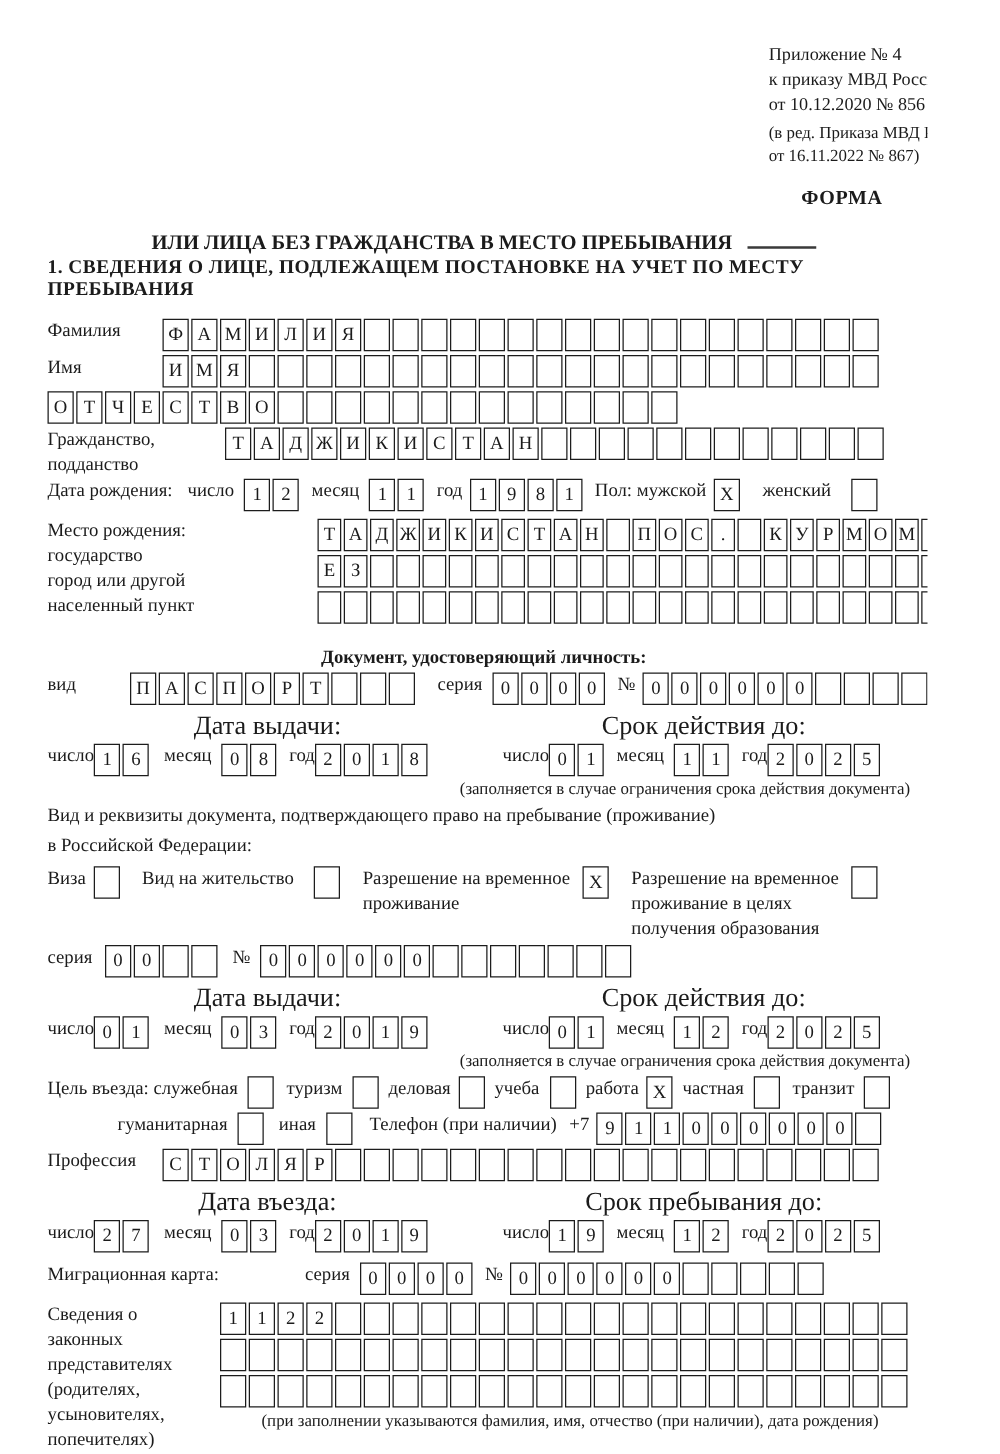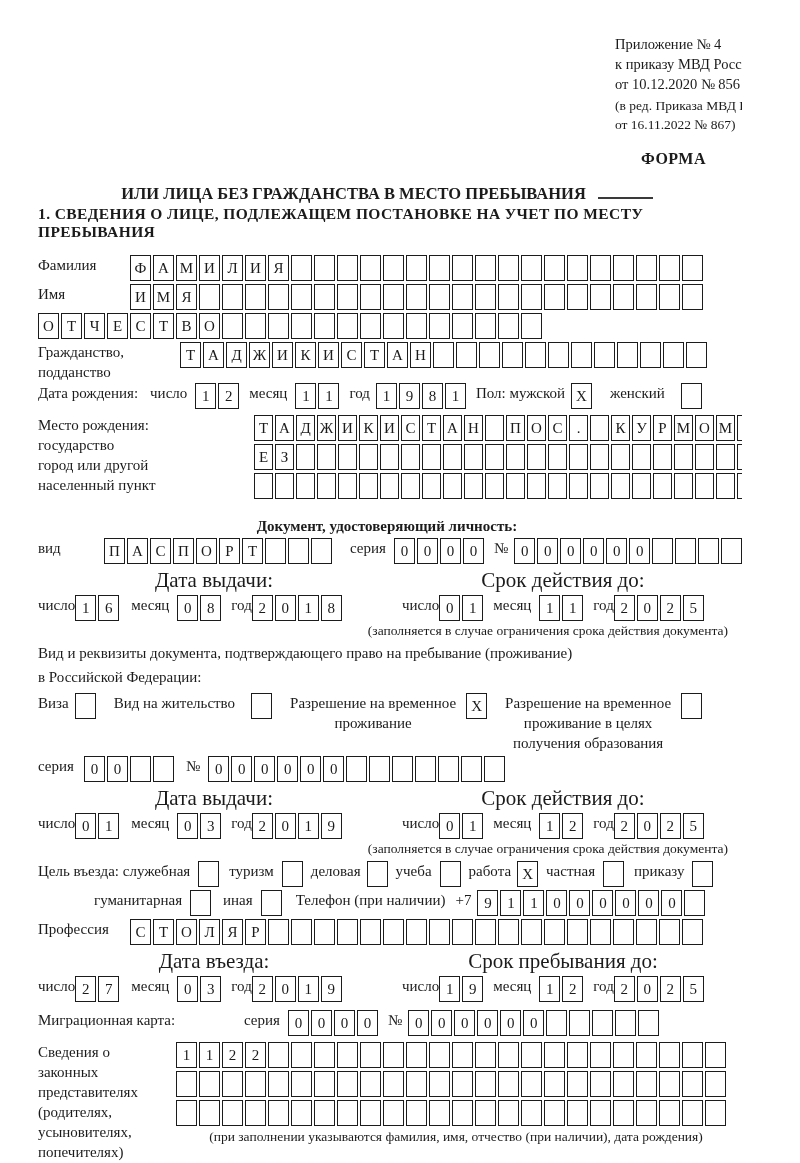--- a/index.html
+++ b/index.html
@@ -30,21 +30,21 @@
   .doc-header{font-weight:bold;font-size:15px;text-align:center;margin-top:16px;}
   .dates-head{display:flex;font-size:21px;margin-top:4px;}
   .dh-l{width:352px;text-align:center;flex:none;}
   .dh-r{flex:1;text-align:center;}
   .dates-row{display:flex;margin-top:2px;}
   .half-l{width:352px;display:flex;align-items:flex-start;flex:none;}
   .half-r{flex:1;display:flex;align-items:flex-start;}
   .note{font-size:13.5px;text-align:right;padding-right:8px;margin-top:2px;}
   .plain{font-size:15px;line-height:20px;margin-top:4px;}
   .ml6{margin-left:6px;} .ml8{margin-left:8px;} .ml10{margin-left:10px;} .ml12{margin-left:12px;} .ml16{margin-left:16px;}
-  .ctr{text-align:center;font-size:15px;line-height:20px;flex:none;}
+  .ctr{text-align:left;font-size:15px;line-height:20px;flex:none;}
   .guard-note{font-size:13.5px;text-align:center;margin-top:0px;}
 </style>
 </head>
 <body>
 
 <div class="page">
 
   <div class="hdr-block">
     <div>Приложение № 4</div>
     <div>к приказу МВД России</div>
@@ -508,21 +508,21 @@
         <span class="cell"></span>
       </span>
     <span class="lbl ml6">работа</span>
     <span class="boxes ml6">
         <span class="cell">X</span>
       </span>
     <span class="lbl ml6">частная</span>
     <span class="boxes ml8">
         <span class="cell"></span>
       </span>
-    <span class="lbl ml8">приказу</span>
+    <span class="lbl ml8">транзит</span>
     <span class="boxes ml8">
         <span class="cell"></span>
       </span>
   </div>
 
   <div class="row" style="margin-left:56px;">
     <span class="lbl">гуманитарная</span>
     <span class="boxes ml8">
         <span class="cell"></span>
       </span>

